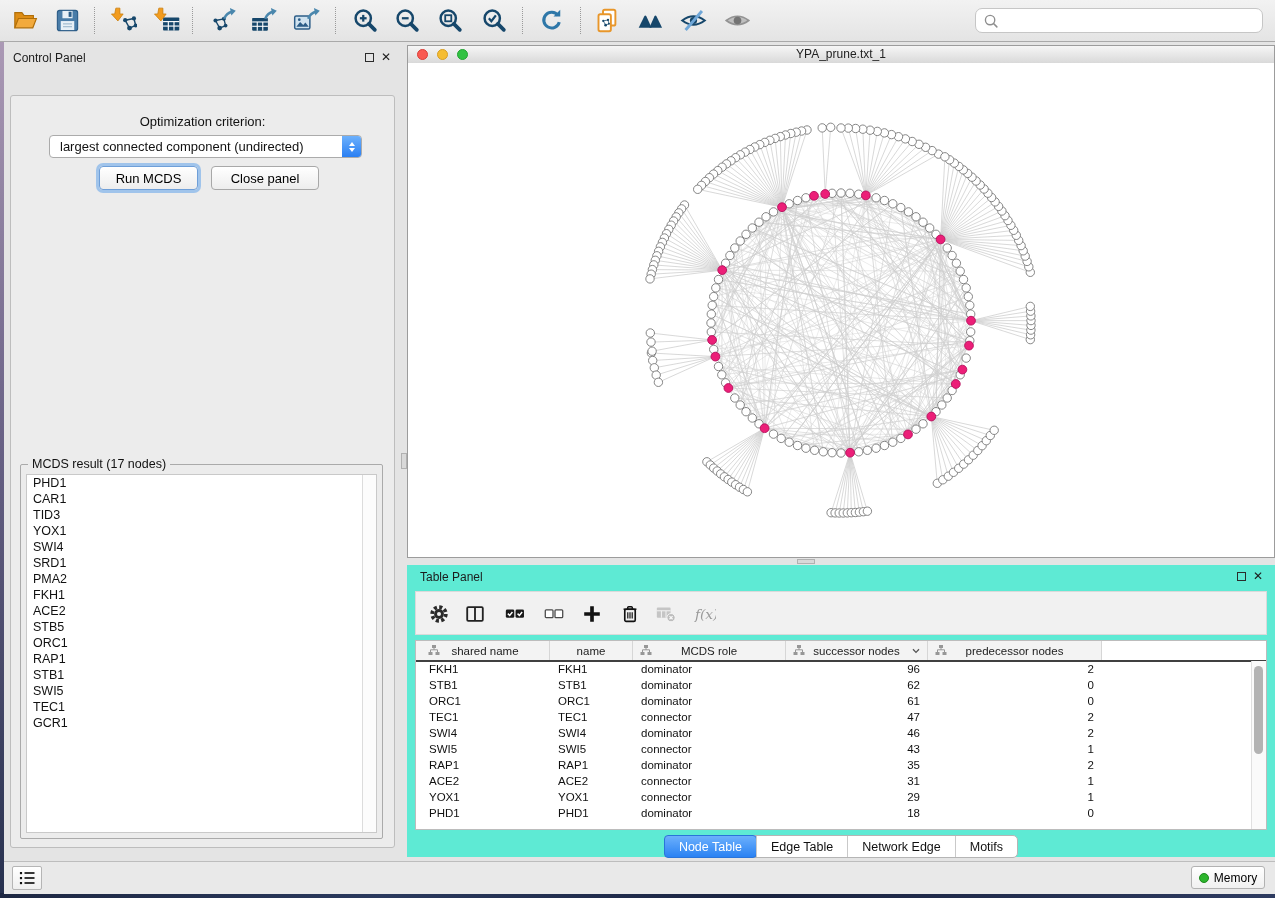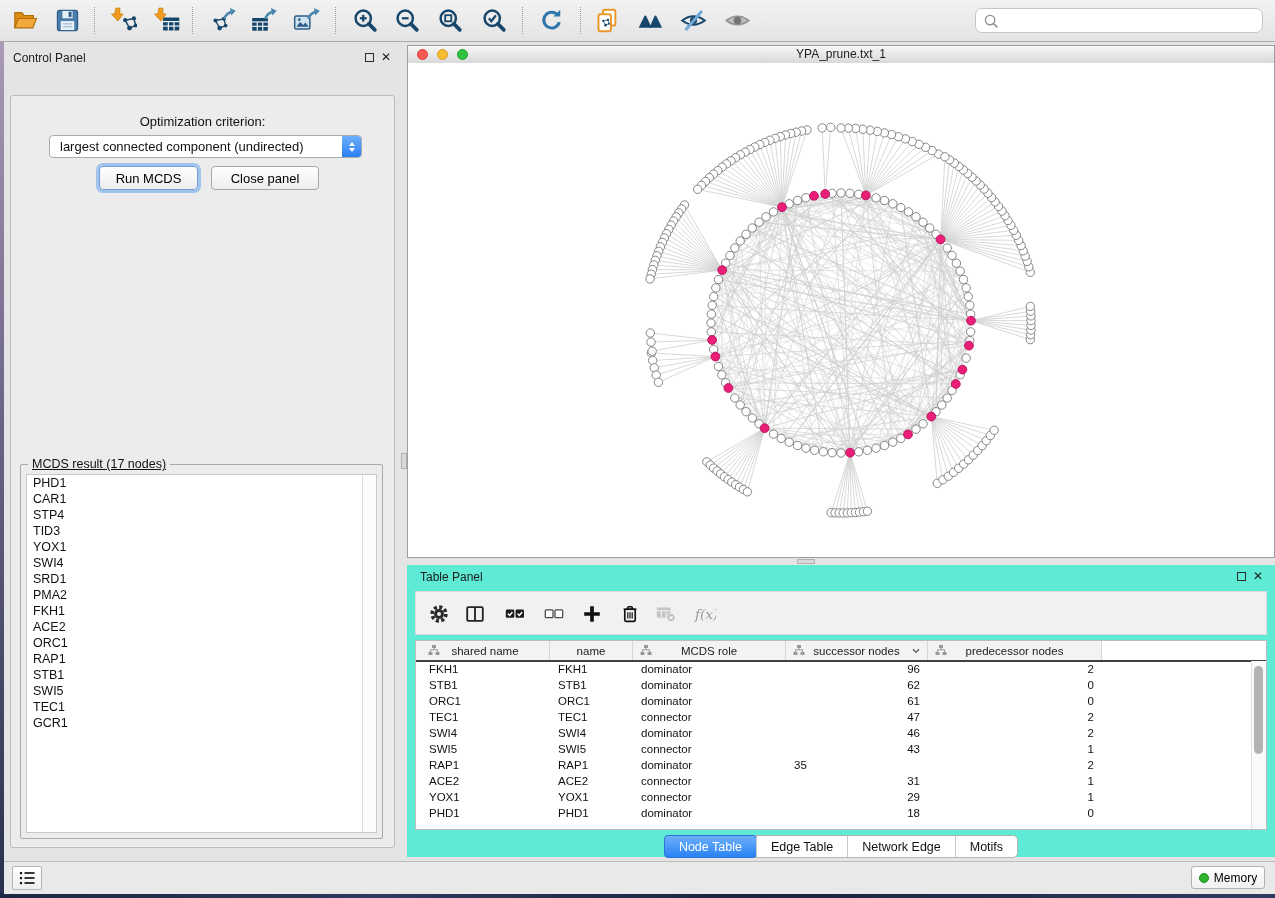--- a/index.html
+++ b/index.html
@@ -42,21 +42,21 @@
     border:1px solid #ababab;border-radius:4px;box-sizing:border-box;}
   .combo .val{position:absolute;left:10px;top:0;bottom:0;display:flex;align-items:center;font-size:13px;}
   .combo .step{position:absolute;right:0px;top:0px;bottom:0px;width:19px;border-radius:0 3px 3px 0;
     background:linear-gradient(#6db1fd,#2a7ff2);display:flex;flex-direction:column;align-items:center;justify-content:center;gap:2px;}
   .chev-up{width:0;height:0;border-left:3.5px solid transparent;border-right:3.5px solid transparent;border-bottom:4.5px solid #fff;}
   .chev-dn{width:0;height:0;border-left:3.5px solid transparent;border-right:3.5px solid transparent;border-top:4.5px solid #fff;}
   .btn{position:absolute;height:24px;background:linear-gradient(#ffffff,#ededed);
     border:1px solid #a8a8a8;border-radius:4px;font-size:13px;display:flex;align-items:center;justify-content:center;box-sizing:border-box;}
   .btn.focus{box-shadow:0 0 0 3px rgba(110,170,235,.6);border-color:#6f9fd8;}
   .mcds-group{position:absolute;left:9px;right:11px;top:368px;bottom:8px;border:1px solid #aaa;border-radius:2px;}
-  .group-title{position:absolute;top:-8px;left:7px;background:#ececec;padding:0 4px;font-size:12.5px;text-decoration:underline;}
+  .group-title{position:absolute;top:-8px;left:7px;background:#ececec;padding:0 4px;font-size:12.5px;}
   .mcds-list{position:absolute;left:5px;right:5px;top:9px;bottom:5px;background:#fff;border:1px solid #c9c9c9;overflow:hidden;}
   .mcds-item{height:16px;line-height:16px;padding-left:6px;font-size:12.5px;}
   .mcds-scroll{position:absolute;right:0;top:0;bottom:0;width:13px;background:#fcfcfc;border-left:1px solid #dcdcdc;}
   
   .v-split{position:absolute;left:397px;top:4px;width:6px;height:812px;}
   .v-split .grip{position:absolute;left:0px;top:408px;width:6px;height:16px;background:#d9d9d9;border:1px solid #b1b1b1;box-sizing:border-box;}
   .h-split{position:absolute;left:403px;top:517px;width:868px;height:7px;}
   .h-split .grip{position:absolute;left:390px;top:1px;width:18px;height:5px;background:#d9d9d9;border:1px solid #b1b1b1;box-sizing:border-box;}
   
   .net-win{position:absolute;left:403px;top:4px;width:868px;height:513px;border:1px solid #9c9c9c;box-sizing:border-box;}
@@ -304,28 +304,28 @@
             </span>
         </div>
         <button class="btn focus" style="left:88px;top:70px;width:99px;">Run MCDS</button>
         <button class="btn" style="left:200px;top:70px;width:108px;">Close panel</button>
         <div class="mcds-group">
           <span class="group-title">MCDS result (17 nodes)</span>
           <div class="mcds-list" id="mcds-list">
 
           <div class="mcds-item">PHD1</div>
               <div class="mcds-item">CAR1</div>
-              <div class="mcds-item">STP4</div>
               <div class="mcds-item">TID3</div>
               <div class="mcds-item">YOX1</div>
               <div class="mcds-item">SWI4</div>
               <div class="mcds-item">SRD1</div>
               <div class="mcds-item">PMA2</div>
               <div class="mcds-item">FKH1</div>
               <div class="mcds-item">ACE2</div>
+              <div class="mcds-item">STB5</div>
               <div class="mcds-item">ORC1</div>
               <div class="mcds-item">RAP1</div>
               <div class="mcds-item">STB1</div>
               <div class="mcds-item">SWI5</div>
               <div class="mcds-item">TEC1</div>
               <div class="mcds-item">GCR1</div>
               <div class="mcds-scroll"></div>
             </div>
         </div>
       </div>
@@ -1243,21 +1243,21 @@
               <div class="td" style="width: 83px; text-align: left;">SWI5</div>
               <div class="td" style="width: 153px; text-align: left;">connector</div>
               <div class="td" style="width: 142px; text-align: right;">43</div>
               <div class="td" style="width: 174px; text-align: right;">1</div>
             </div>
             <div class="tr">
               <div class="td" style="width: 5px; padding: 0px;"></div>
               <div class="td" style="width: 129px; text-align: left;">RAP1</div>
               <div class="td" style="width: 83px; text-align: left;">RAP1</div>
               <div class="td" style="width: 153px; text-align: left;">dominator</div>
-              <div class="td" style="width: 142px; ">35</div>
+              <div class="td" style="width: 142px; text-align: right;">35</div>
               <div class="td" style="width: 174px; text-align: right;">2</div>
             </div>
             <div class="tr">
               <div class="td" style="width: 5px; padding: 0px;"></div>
               <div class="td" style="width: 129px; text-align: left;">ACE2</div>
               <div class="td" style="width: 83px; text-align: left;">ACE2</div>
               <div class="td" style="width: 153px; text-align: left;">connector</div>
               <div class="td" style="width: 142px; text-align: right;">31</div>
               <div class="td" style="width: 174px; text-align: right;">1</div>
             </div>

